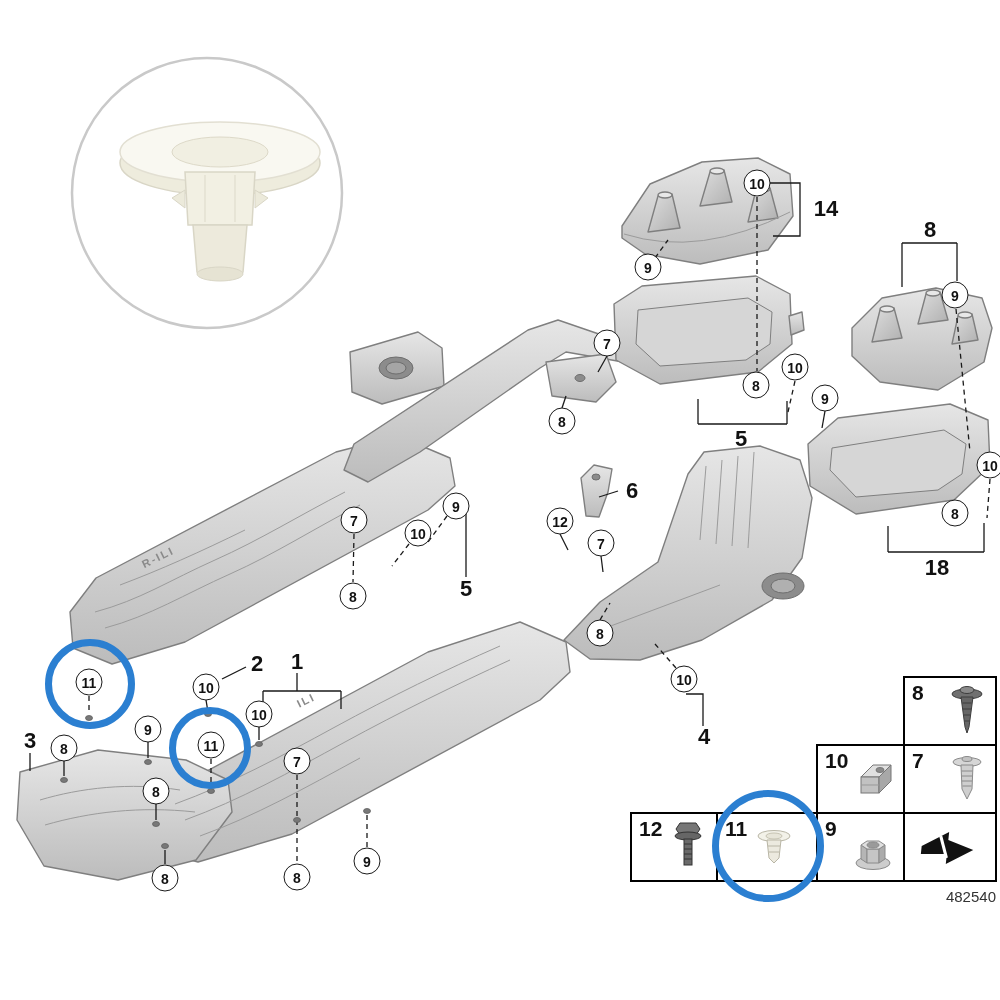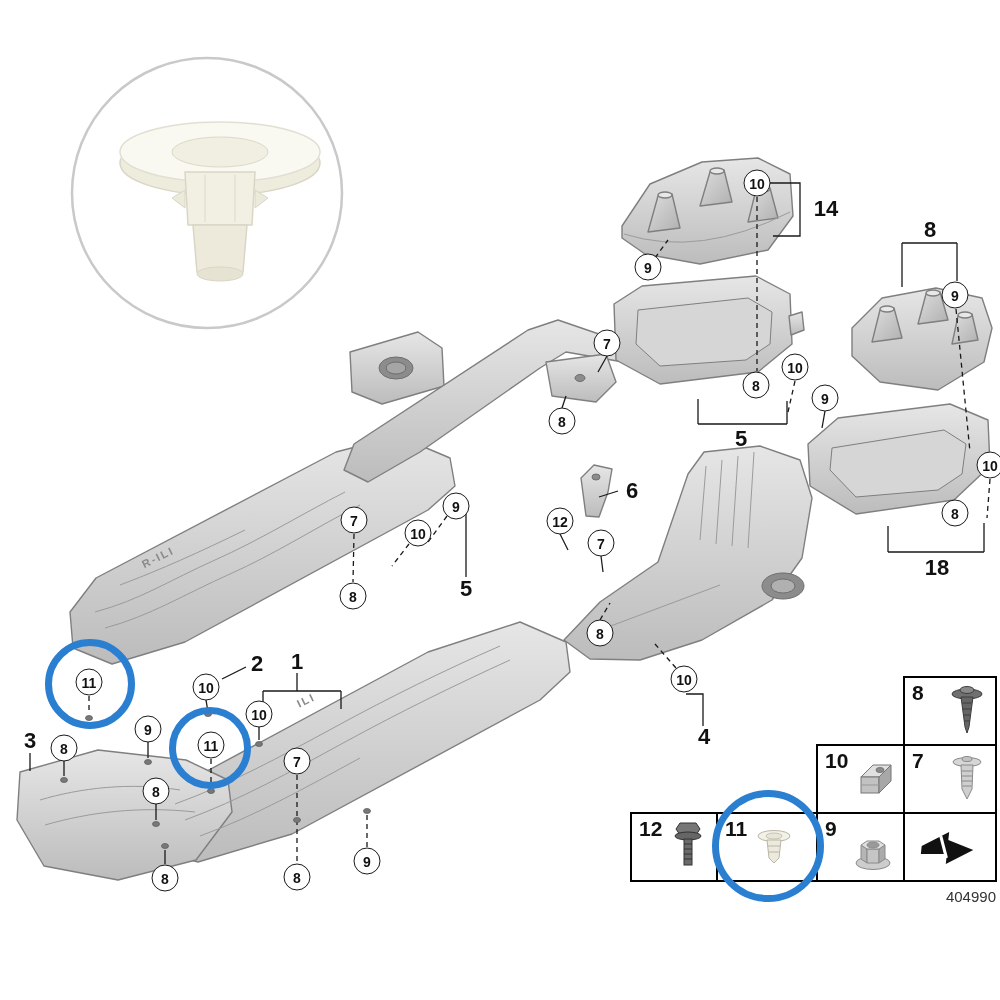--- a/index.html
+++ b/index.html
@@ -317,15 +317,15 @@
     <div class="legend-cell cell-arrow">
       <span class="cell-num"></span>
       <svg class="cell-icon" width="60" height="46" viewBox="0 0 60 46">
         <polygon points="4,22 30,8 30,16 56,26 30,40 30,30 4,30" fill="#111" transform="skewX(-6)"></polygon>
         <line x1="22" y1="12" x2="30" y2="34" stroke="#fff" stroke-width="3" transform="skewX(-6)"></line>
       </svg>
     </div>
 
   </div>
 
-  <div class="part-number">404990</div>
+  <div class="part-number">482540</div>
 
 </div>
 
 </body></html>

